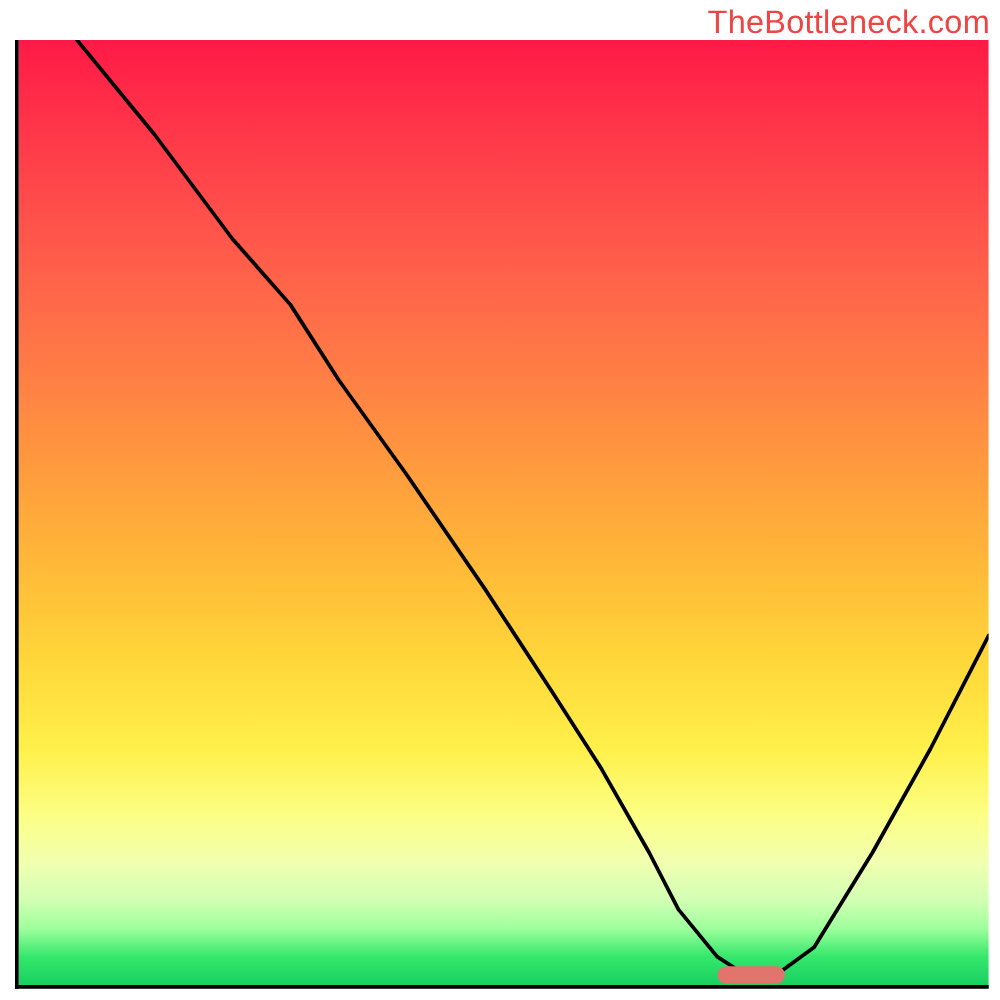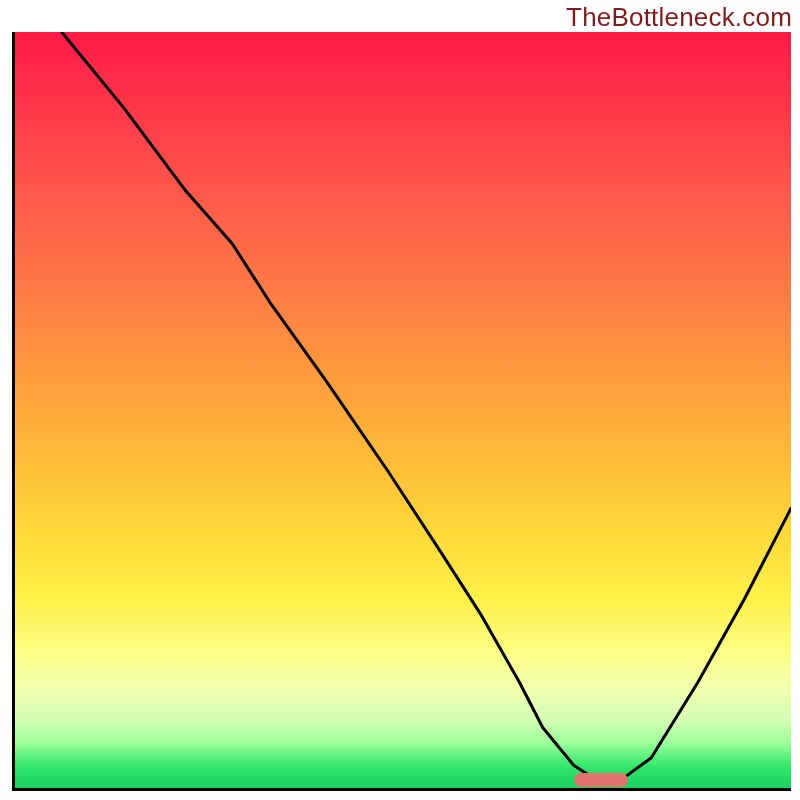--- a/index.html
+++ b/index.html
@@ -17,21 +17,21 @@
     width: 800px;
     height: 800px;
   }
 
   .attribution {
     position: absolute;
     top: 2px;
     right: 8px;
     font-size: 26px;
     font-weight: 500;
-    color: #7f1d1d;
+    color: #ef4444;
     letter-spacing: 0.2px;
   }
 
   .plot-area {
     position: absolute;
     left: 12px;
     top: 32px;
     width: 776px;
     height: 756px;
     border-left: 3px solid #000;

